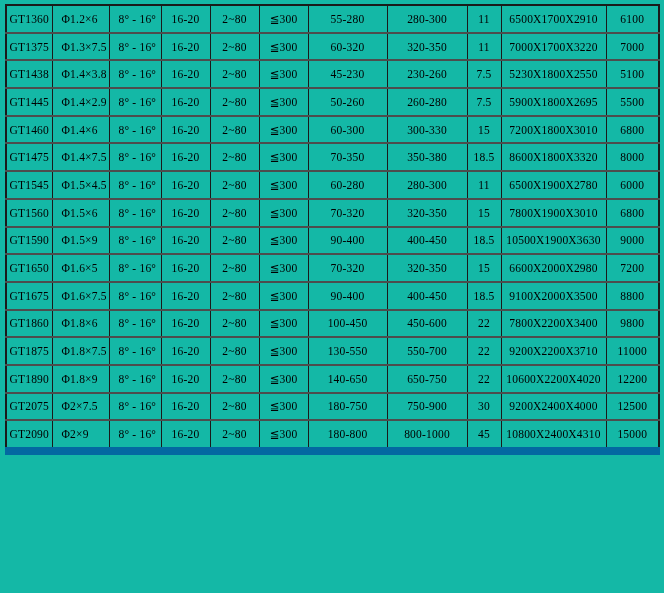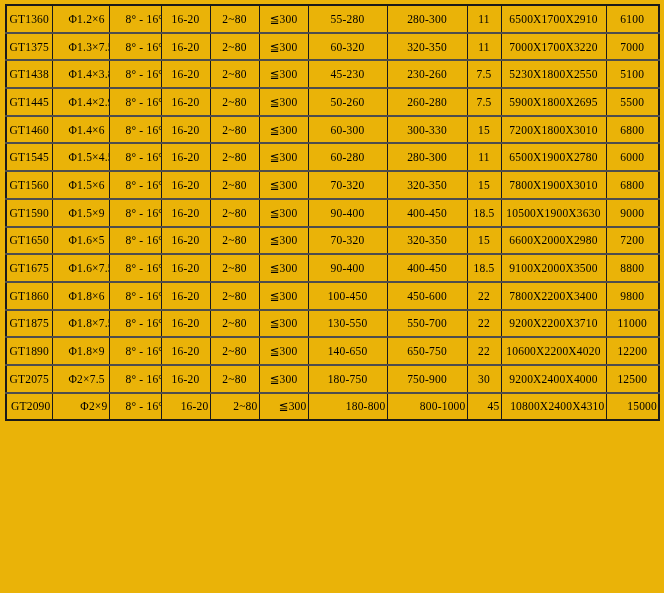--- a/index.html
+++ b/index.html
@@ -4,21 +4,21 @@
 <style>
   html, body {
     margin: 0;
     padding: 0;
     background: #ffffff;
     font-family: "Liberation Serif", "DejaVu Serif", serif;
   }
   .page {
     width: 664px;
     height: 593px;
-    background: #eab308;
+    background: #14b8a6;
     box-sizing: border-box;
     padding: 4px 0 0 5px;
     overflow: hidden;
   }
   table.spec {
     border-collapse: collapse;
     table-layout: fixed;
     width: 653px;
     border: 2px solid #1a1a1a;
   }
@@ -31,24 +31,24 @@
     font-size: 11.5px;
     color: #000000;
     text-align: center;
     vertical-align: middle;
     padding: 0 1px;
     white-space: nowrap;
     overflow: hidden;
     letter-spacing: 0.2px;
   }
   table.spec tr:first-child td { border-top: 2px solid #1a1a1a; }
-  table.spec tr:last-child td { border-bottom: 1px solid #0369a1; text-align: right; }
+  table.spec tr:last-child td { border-bottom: 8px solid #0369a1; }
   table.spec td.al {
     text-align: left;
-    padding-left: 16px;
+    padding-left: 9px;
   }
   
   col.c0 { width: 46px; }
   col.c1 { width: 57px; }
   col.c2 { width: 52px; }
   col.c3 { width: 49px; }
   col.c4 { width: 49px; }
   col.c5 { width: 49px; }
   col.c6 { width: 79px; }
   col.c7 { width: 80px; }
@@ -134,20 +134,33 @@
           <td>16-20</td>
           <td>2~80</td>
           <td>≦300</td>
           <td>60-300</td>
           <td>300-330</td>
           <td>15</td>
           <td>7200X1800X3010</td>
           <td>6800</td>
         </tr>
         <tr>
+          <td>GT1475</td>
+          <td class="al">Φ1.4×7.5</td>
+          <td class="al">8° - 16°</td>
+          <td>16-20</td>
+          <td>2~80</td>
+          <td>≦300</td>
+          <td>70-350</td>
+          <td>350-380</td>
+          <td>18.5</td>
+          <td>8600X1800X3320</td>
+          <td>8000</td>
+        </tr>
+        <tr>
           <td>GT1545</td>
           <td class="al">Φ1.5×4.5</td>
           <td class="al">8° - 16°</td>
           <td>16-20</td>
           <td>2~80</td>
           <td>≦300</td>
           <td>60-280</td>
           <td>280-300</td>
           <td>11</td>
           <td>6500X1900X2780</td>

